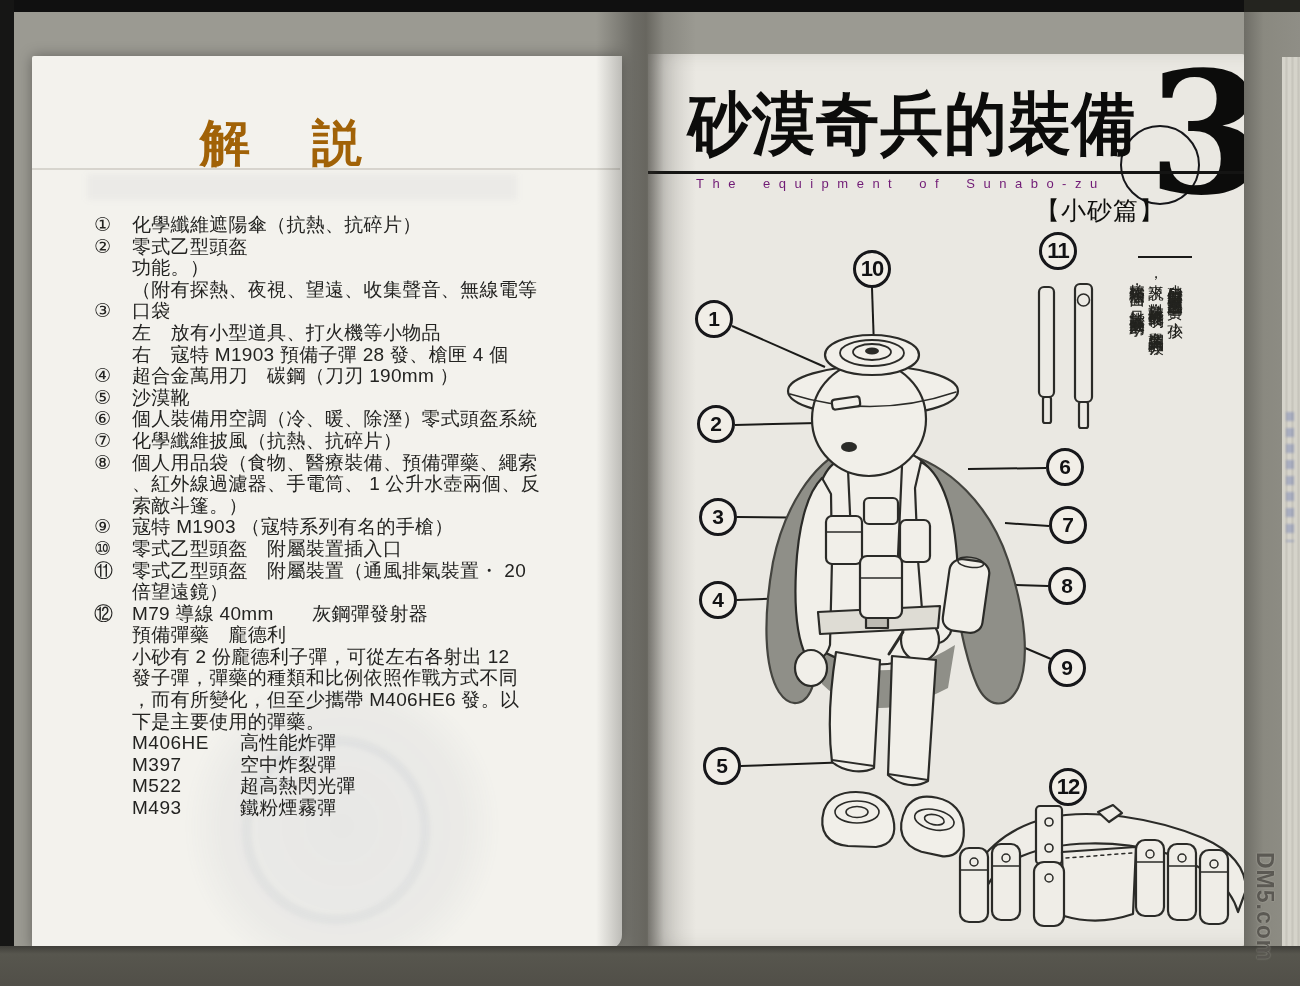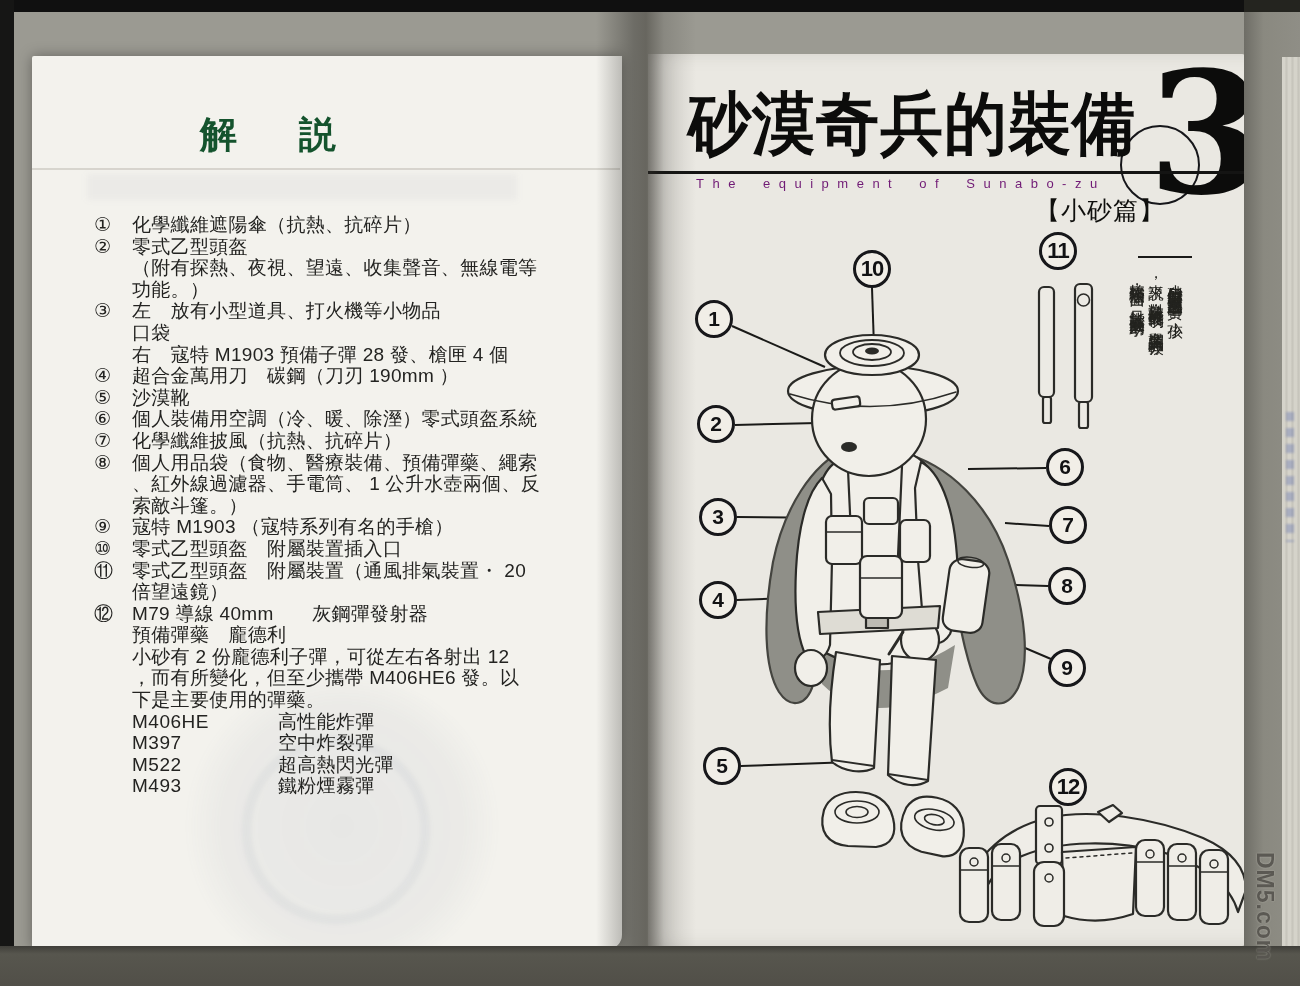--- a/index.html
+++ b/index.html
@@ -23,28 +23,28 @@
   .page{position:absolute;box-shadow:0 0 14px rgba(0,0,0,.35);}
   #left-page{left:32px;top:56px;width:590px;height:893px;background:#f3f2ed;
     border-radius:2px 0 14px 2px;z-index:1;}
   #right-page{left:648px;top:54px;width:597px;height:892px;background:#eae8e2;
     border-radius:0 3px 3px 0;z-index:1;
     box-shadow:inset 18px 0 28px -16px rgba(50,48,42,.55);}
   .gutter{position:absolute;left:596px;top:10px;width:100px;height:938px;z-index:4;pointer-events:none;
     background:linear-gradient(90deg,rgba(35,34,30,0) 0,rgba(35,34,30,.38) 38%,rgba(52,50,44,.5) 50%,rgba(35,34,30,.15) 68%,rgba(35,34,30,0) 100%);}
   
   #exp-title{position:absolute;left:168px;top:54px;font-family:"DejaVu Serif","Liberation Serif",serif;
-    font-size:37px;font-weight:bold;letter-spacing:62px;white-space:nowrap;color:#14532d;}
+    font-size:50px;font-weight:bold;letter-spacing:62px;white-space:nowrap;color:#a16207;}
   #exp-rule{position:absolute;left:0;top:112px;width:588px;height:2px;background:#c7c5bd;opacity:.65;}
   #exp-list{position:absolute;left:62px;top:158px;width:500px;font-size:19px;line-height:21.6px;
     letter-spacing:.3px;color:#232321;}
   .exp-row{display:flex;}
   .exp-num{width:38px;flex:0 0 38px;font-size:19px;}
   .exp-lines{flex:1;}
-  .ammo-row{display:flex;margin-left:38px;gap:38px;}
+  .ammo-row{display:flex;margin-left:38px;}
   .ammo-code{width:108px;flex:0 0 108px;letter-spacing:.5px;}
   .ghost-a{position:absolute;left:150px;top:620px;width:320px;height:300px;border-radius:50%;
     background:radial-gradient(circle,rgba(95,105,135,.07) 0,rgba(95,105,135,.05) 55%,rgba(95,105,135,0) 72%);
     filter:blur(2px);}
   .ghost-b{position:absolute;left:55px;top:118px;width:430px;height:26px;
     background:rgba(95,105,145,.05);filter:blur(3px);}
   .ghost-c{position:absolute;left:210px;top:680px;width:170px;height:170px;border-radius:50%;
     border:9px solid rgba(90,100,130,.06);filter:blur(2px);}
   
   #rp-title{position:absolute;left:40px;top:24px;font-size:63px;font-weight:900;letter-spacing:1px;
@@ -91,29 +91,29 @@
         <div class="exp-row">
           <span class="exp-num">①</span>
           <div class="exp-lines">
             <div>化學纖維遮陽傘（抗熱、抗碎片）</div>
           </div>
         </div>
         <div class="exp-row">
           <span class="exp-num">②</span>
           <div class="exp-lines">
             <div>零式乙型頭盔</div>
+            <div>功能。）</div>
             <div>（附有探熱、夜視、望遠、收集聲音、無線電等</div>
-            <div>功能。）</div>
           </div>
         </div>
         <div class="exp-row">
           <span class="exp-num">③</span>
           <div class="exp-lines">
+            <div>口袋</div>
             <div>左　放有小型道具、打火機等小物品</div>
-            <div>口袋</div>
             <div>右　寇特 M1903 預備子彈 28 發、槍匣 4 個</div>
           </div>
         </div>
         <div class="exp-row">
           <span class="exp-num">④</span>
           <div class="exp-lines">
             <div>超合金萬用刀　碳鋼（刀刃 190mm ）</div>
           </div>
         </div>
         <div class="exp-row">
@@ -160,20 +160,21 @@
             <div>零式乙型頭盔　附屬裝置（通風排氣裝置・ 20</div>
             <div>倍望遠鏡）</div>
           </div>
         </div>
         <div class="exp-row">
           <span class="exp-num">⑫</span>
           <div class="exp-lines">
             <div> M79 導線 40mm　　灰鋼彈發射器</div>
             <div>預備彈藥　龐德利</div>
             <div>小砂有 2 份龐德利子彈，可從左右各射出 12</div>
+            <div>發子彈，彈藥的種類和比例依照作戰方式不同</div>
             <div>，而有所變化，但至少攜帶 M406HE6 發。以</div>
             <div>下是主要使用的彈藥。</div>
           </div>
         </div>
         <div class="ammo-row">
           <span class="ammo-code">M406HE</span>
           <span>高性能炸彈</span>
         </div>
         <div class="ammo-row">
           <span class="ammo-code">M397</span>

